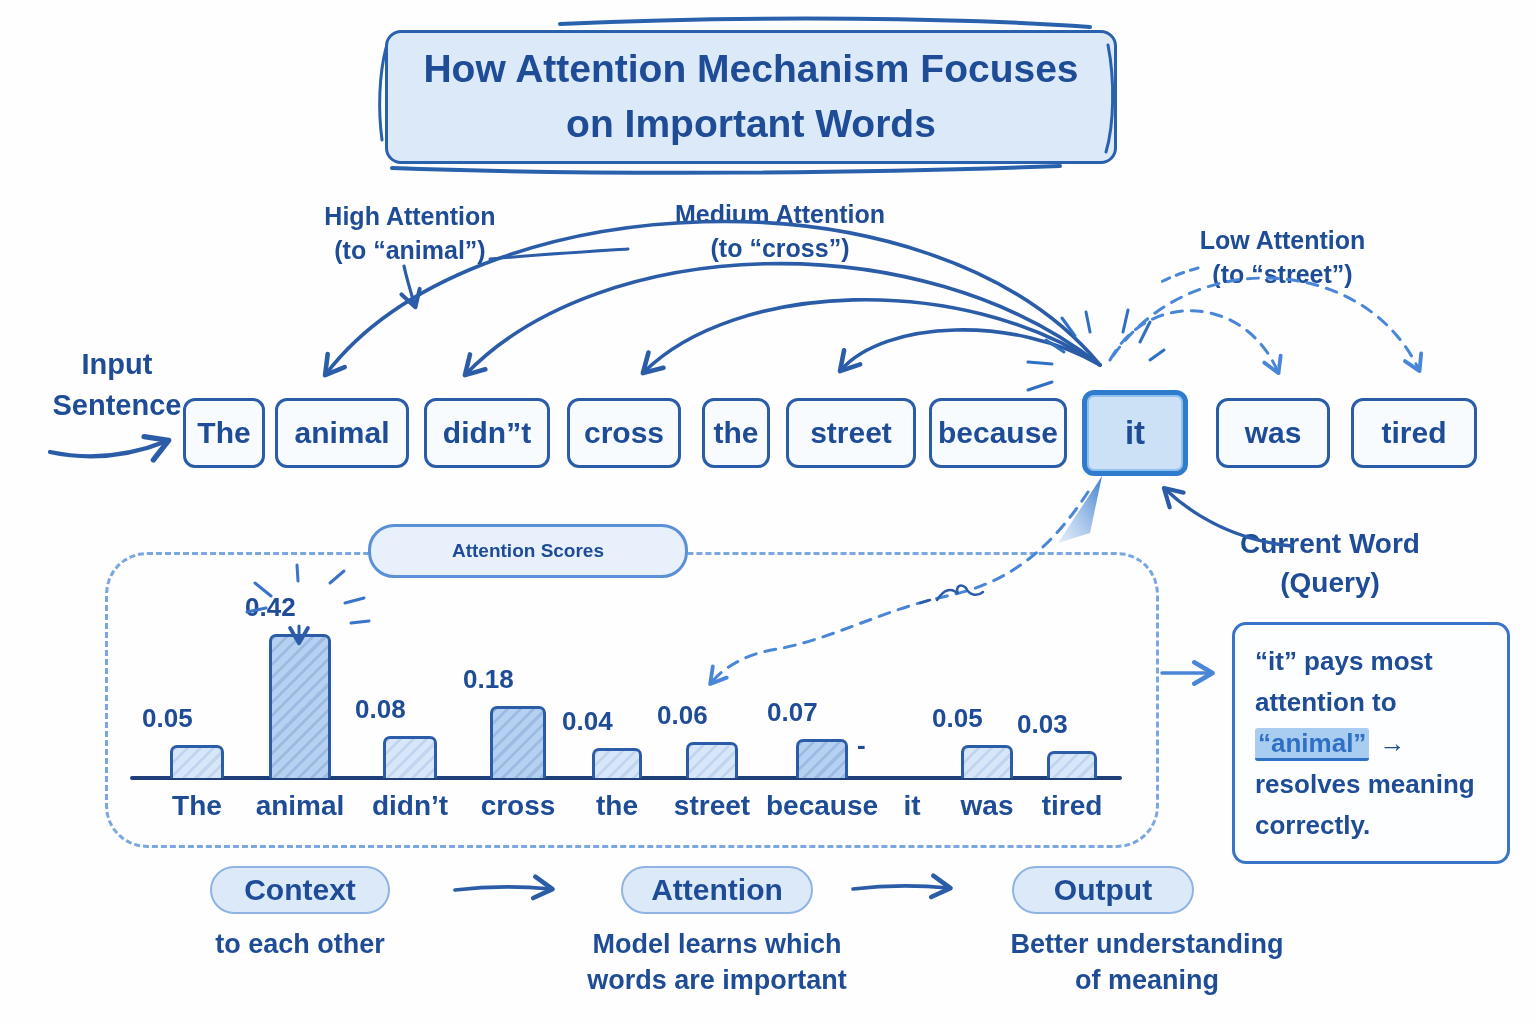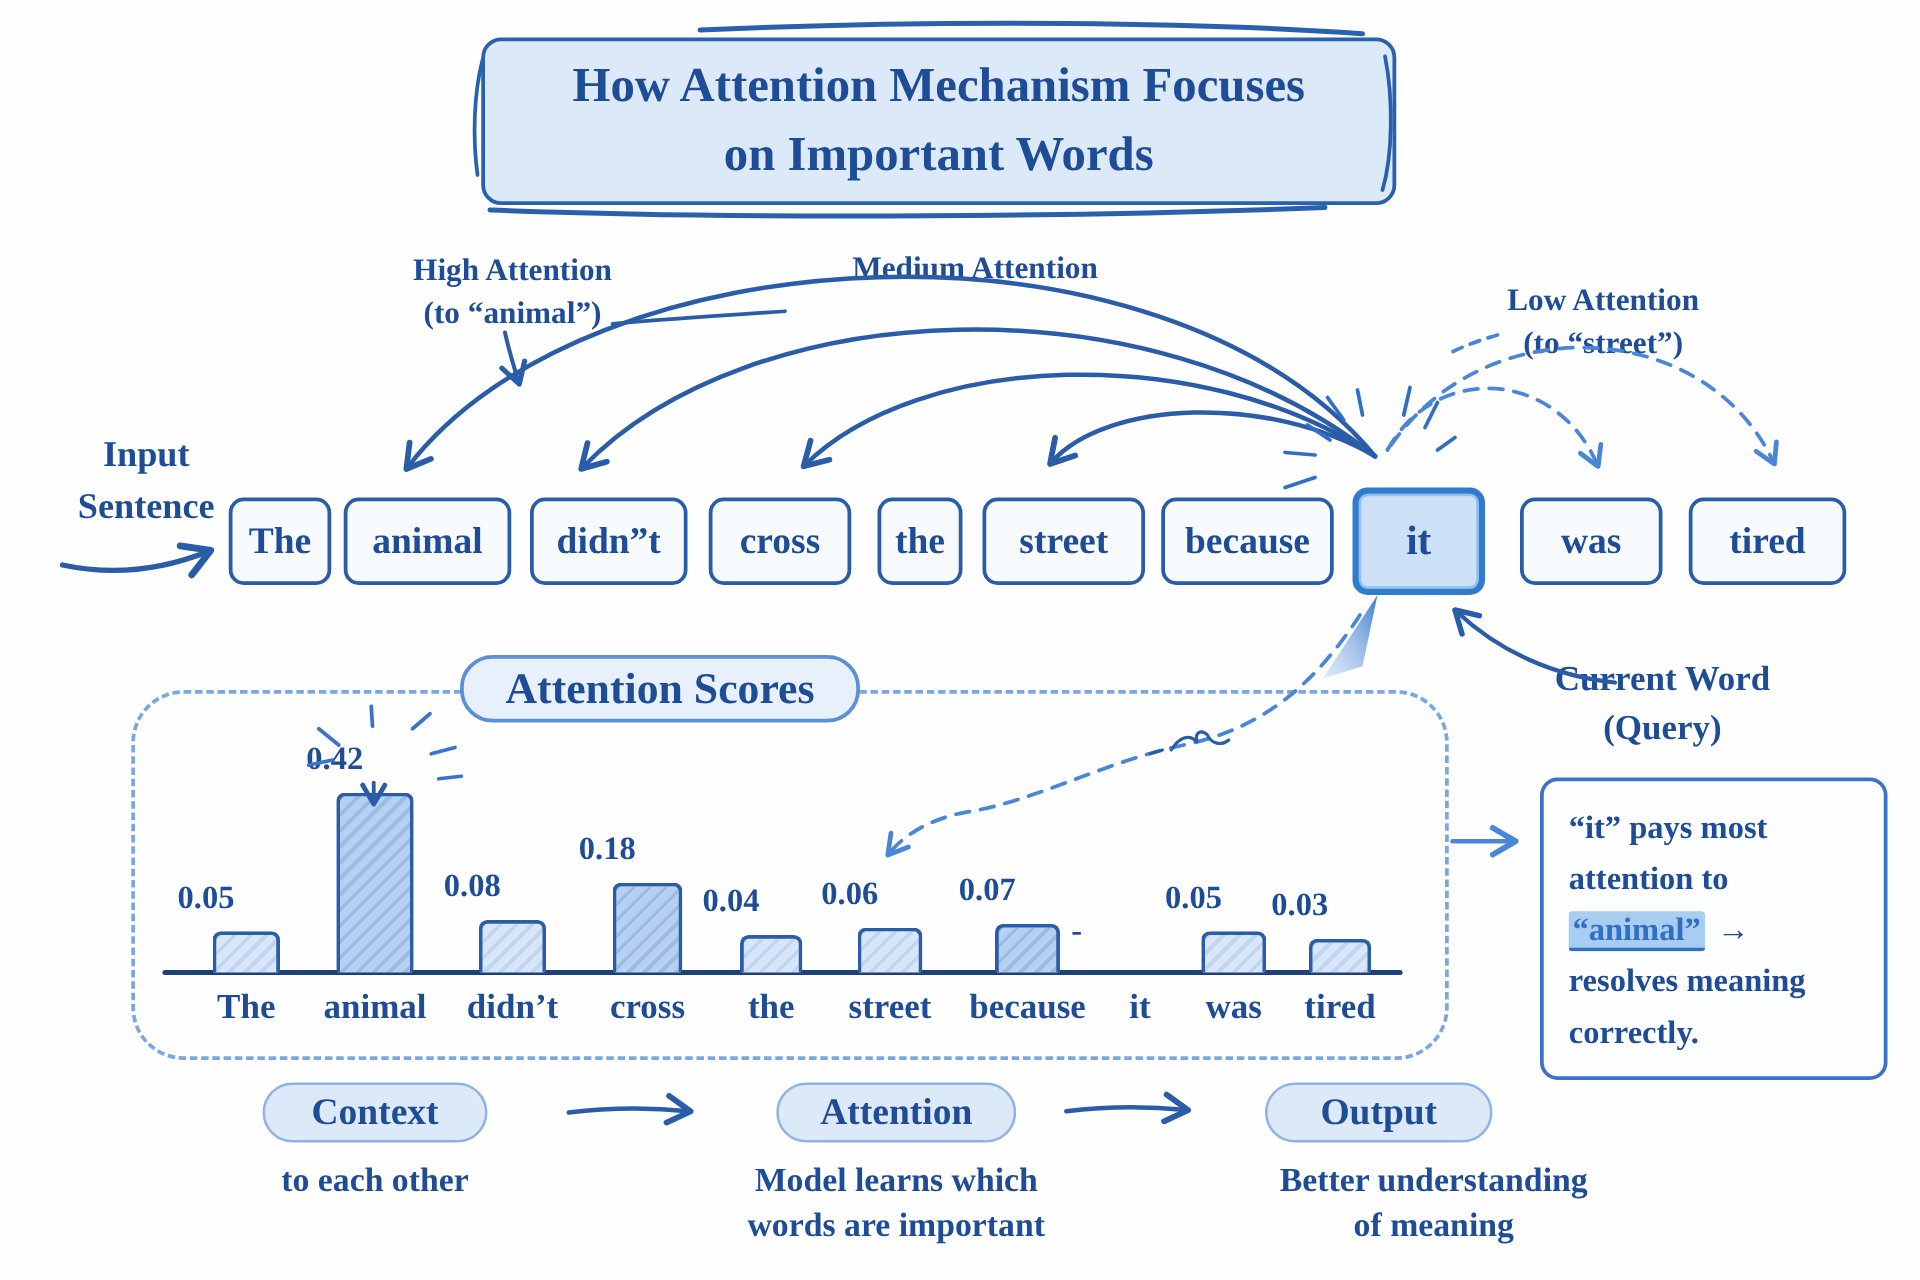--- a/index.html
+++ b/index.html
@@ -1,17 +1,17 @@
 <!DOCTYPE html>
 <html><head>
 <meta charset="utf-8">
 <style>
   html,body{margin:0;padding:0;background:#ffffff;}
   .canvas{position:relative;width:1536px;height:1024px;background:#fefefe;overflow:hidden;
-          font-family:Liberation Serif, serif;color:#1e4c96;}
+          font-family:Liberation Sans, sans-serif;color:#1e4c96;}
   .abs{position:absolute;}
   svg.overlay{position:absolute;left:0;top:0;width:1536px;height:1024px;z-index:4;pointer-events:none;}
 
   .title-box{left:385px;top:30px;width:726px;height:128px;background:#dbe9f8;
              border:3px solid #2a61ad;border-radius:16px;z-index:3;
              display:flex;flex-direction:column;justify-content:center;align-items:center;}
   .title-box div{font-size:39px;font-weight:700;line-height:1.4;color:#1e4c96;}
 
   .ann{z-index:3;text-align:center;font-size:25px;font-weight:600;line-height:1.35;color:#1e4c96;}
   .input-label{left:18px;top:344px;width:160px;text-align:center;font-size:29px;font-weight:700;line-height:1.4;z-index:3;margin-left:19px;}
@@ -20,21 +20,21 @@
   .word{position:absolute;top:398px;height:70px;background:#f8fbfe;border:3px solid #2a5ca8;
         border-radius:12px;display:flex;align-items:center;justify-content:center;
         font-size:30px;font-weight:600;color:#1e4c96;z-index:3;box-sizing:border-box;}
   .word.current{top:390px;height:86px;background:#cde1f6;border:5px solid #2f7ccc;
         box-shadow:0 0 0 2px #8fc0ee inset;font-size:33px;font-weight:700;}
 
   .panel{left:105px;top:552px;width:1048px;height:290px;border:3px dashed #7aa7e0;
          border-radius:42px;z-index:1;}
   .scores-pill{left:368px;top:524px;width:314px;height:48px;background:#e7f0fb;border:3px solid #5b8fd6;
          border-radius:26px;z-index:3;display:flex;align-items:center;justify-content:center;
-         font-size:35px;font-weight:700;color:#1e4c96;}
+         font-size:19px;font-weight:700;color:#1e4c96;}
 
   .axis{left:130px;top:776px;width:992px;height:4px;background:#1e3f77;border-radius:2px;z-index:2;}
   .bar{position:absolute;border:3px solid #2a5ca8;border-bottom:none;border-radius:7px 7px 0 0;
        box-sizing:border-box;z-index:2;
        background:repeating-linear-gradient(135deg, rgba(42,92,168,0.12) 0 3px, rgba(42,92,168,0) 3px 9px), #d7e6f8;}
   .bar.medium{background:repeating-linear-gradient(135deg, rgba(31,80,150,0.16) 0 3px, rgba(31,80,150,0) 3px 9px), #b5d0f0;}
   .bval{position:absolute;width:110px;height:30px;line-height:30px;
         font-size:26px;font-weight:700;color:#1e4c96;z-index:3;}
   .bcat{position:absolute;width:130px;text-align:center;font-size:28px;font-weight:600;color:#1e4c96;z-index:3;}
 
@@ -131,20 +131,21 @@
     <div>How Attention Mechanism Focuses</div>
     <div>on Important Words</div>
   </div>
 
   <div class="abs ann" style="left:300px;top:200px;width:220px;">
     <div>High Attention</div>
     <div>(to “animal”)</div>
   </div>
   <div class="abs ann" style="left:650px;top:198px;width:260px;">
     <div>Medium Attention</div>
+    <div>(to “cross”)</div>
   </div>
   <div class="abs ann" style="left:1170px;top:224px;width:225px;">
     <div>Low Attention</div>
     <div>(to “street”)</div>
   </div>
 
   <div class="abs input-label">
     <div>Input</div>
     <div>Sentence</div>
   </div>

